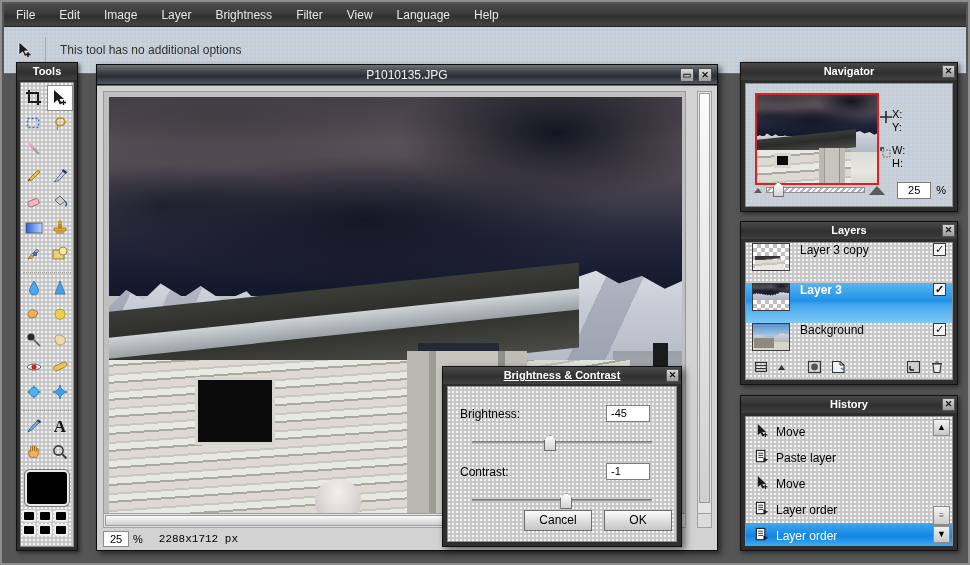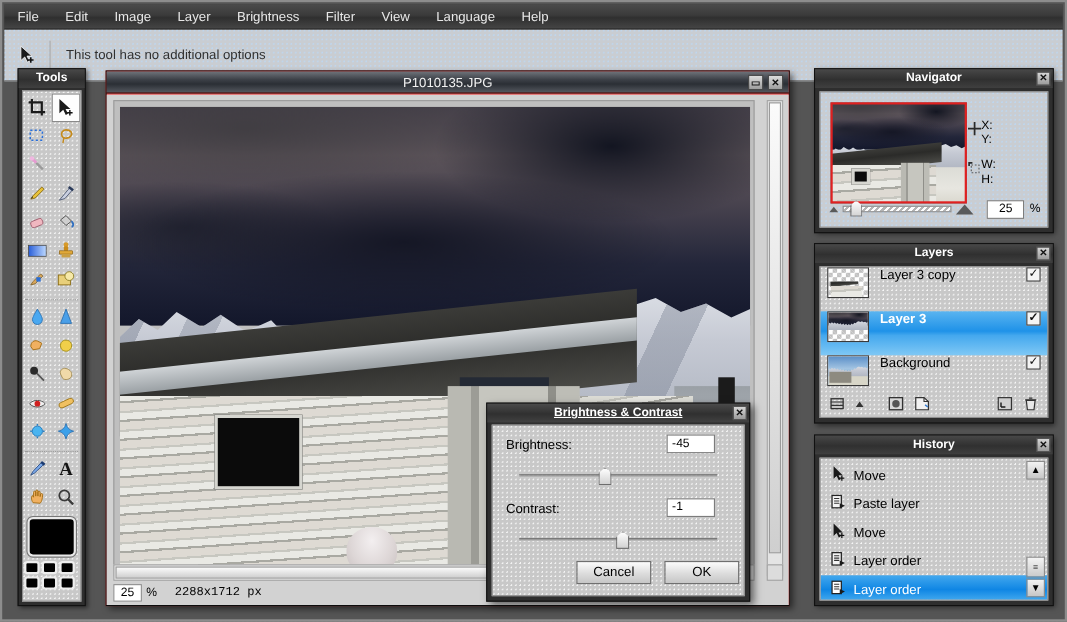--- a/index.html
+++ b/index.html
@@ -94,21 +94,21 @@
     margin:5px auto 4px auto; width:44px; height:36px; background:#000;
     border:2px solid #e9e9e9; border-radius:5px; box-shadow:0 0 0 1px #777;
   }
   .swatch-grid{ display:flex; flex-wrap:wrap; width:50px; margin:0 auto; gap:2px 2px; }
   .swatch-mini{ width:14px; height:12px; background:#000; border:2px solid #eee; border-radius:3px;}
 
   
   #docwin{
     position:absolute; left:94px; top:62px; width:622px; height:487px;
     border:1px solid #0d0d0d;
-    background:#ef4444;
+    background:#a16207;
     box-shadow:3px 3px 6px rgba(0,0,0,.55);
   }
   #doctitle{
     height:20px; line-height:20px;
     background:linear-gradient(to bottom,#6f737a 0%,#3b3f46 40%,#2b2f35 60%,#53575e 100%);
     color:#f2f2f2; text-align:center; font-size:12px; position:relative;
     border-bottom:1px solid #141414;
   }
   .doc-btn{
     position:absolute; top:3px; width:14px; height:14px;
@@ -262,21 +262,21 @@
     box-shadow:3px 3px 7px rgba(0,0,0,.55);
   }
   #bc-title{
     height:17px; line-height:17px; text-align:center; color:#fff; font-size:11px; font-weight:bold;
     background:linear-gradient(to bottom,#4b4b4b,#303030 55%,#414141);
     position:relative;
     text-decoration:underline;
   }
   #bc-body{
     position:absolute; left:4px; top:19px; right:4px; bottom:4px;
-    border:1px solid #8e8e8e; padding:10px 12px;text-decoration:underline;
+    border:1px solid #8e8e8e; padding:20px 12px;text-decoration:underline;
   }
   .bc-label{ font-size:12px; display:inline-block; }
   .bc-field{
     position:absolute; right:14px; width:44px; height:17px; background:#fff;
     border:1px solid #7c7c7c; font-size:11px; line-height:15px; padding-left:4px;
   }
   .bc-track{
     position:absolute; left:12px; right:12px; height:3px;
     background:linear-gradient(to bottom,#8c8c8c,#cfcfcf);
     border-top:1px solid #7a7a7a;

